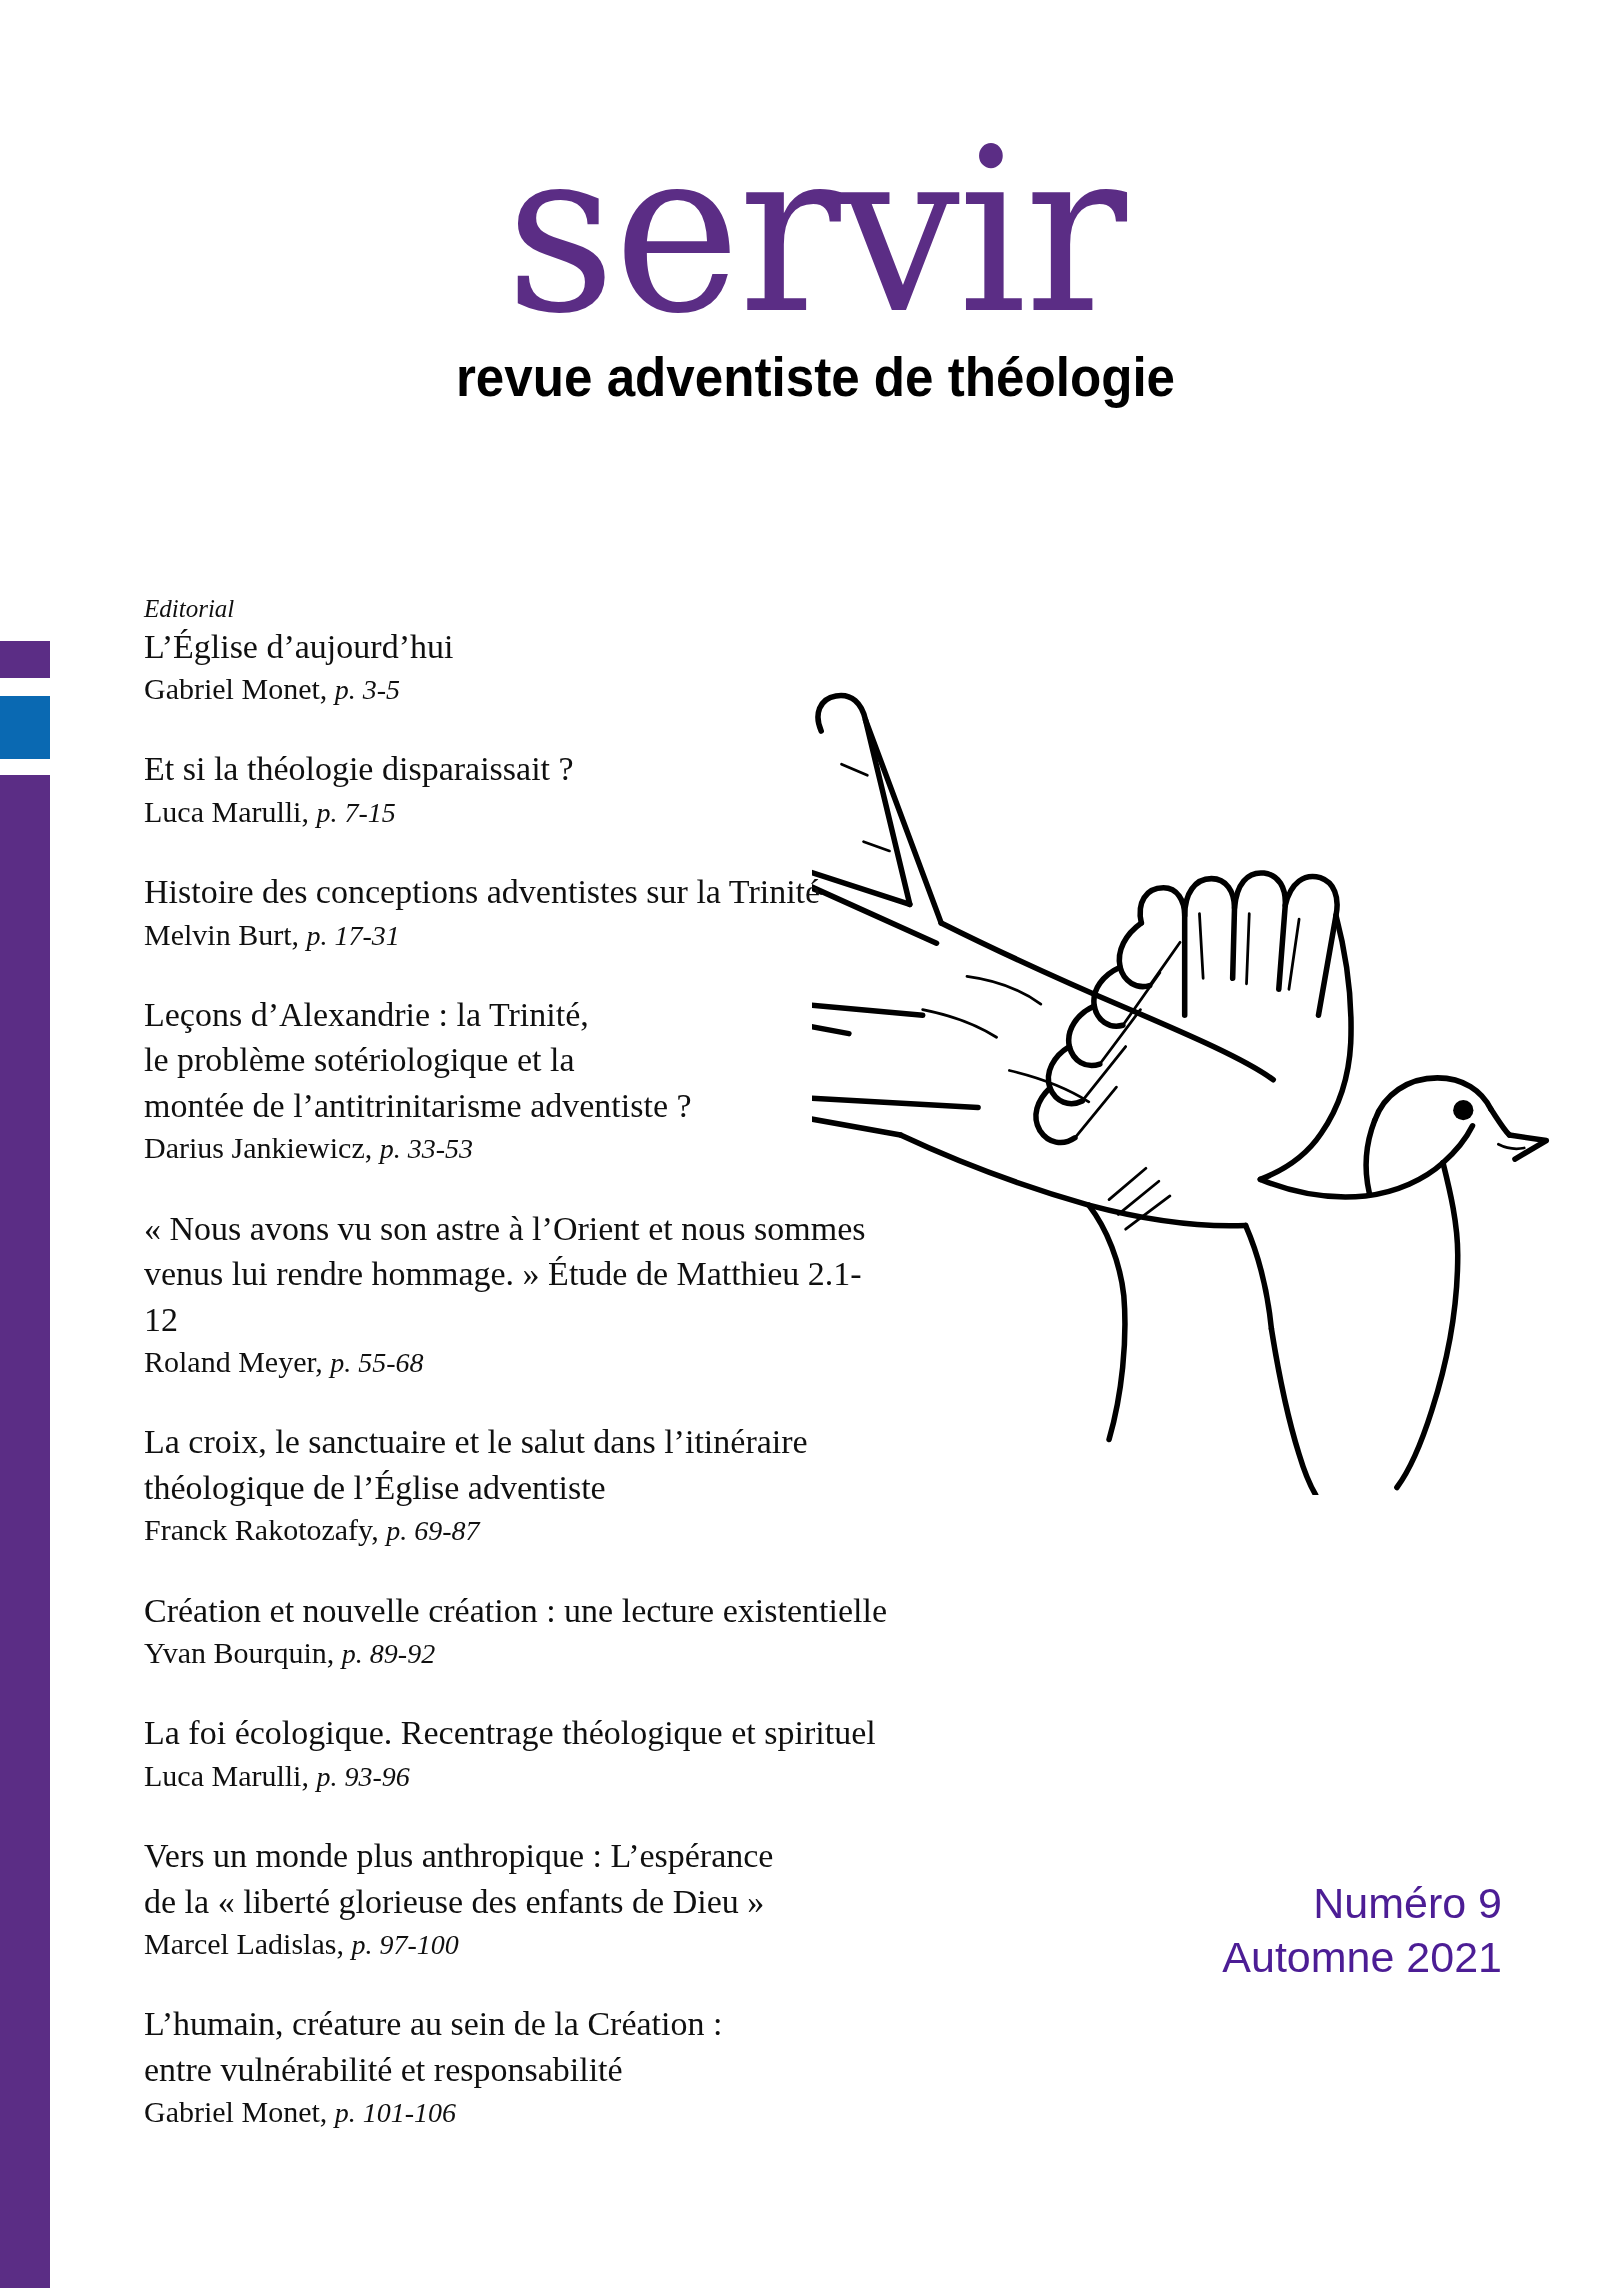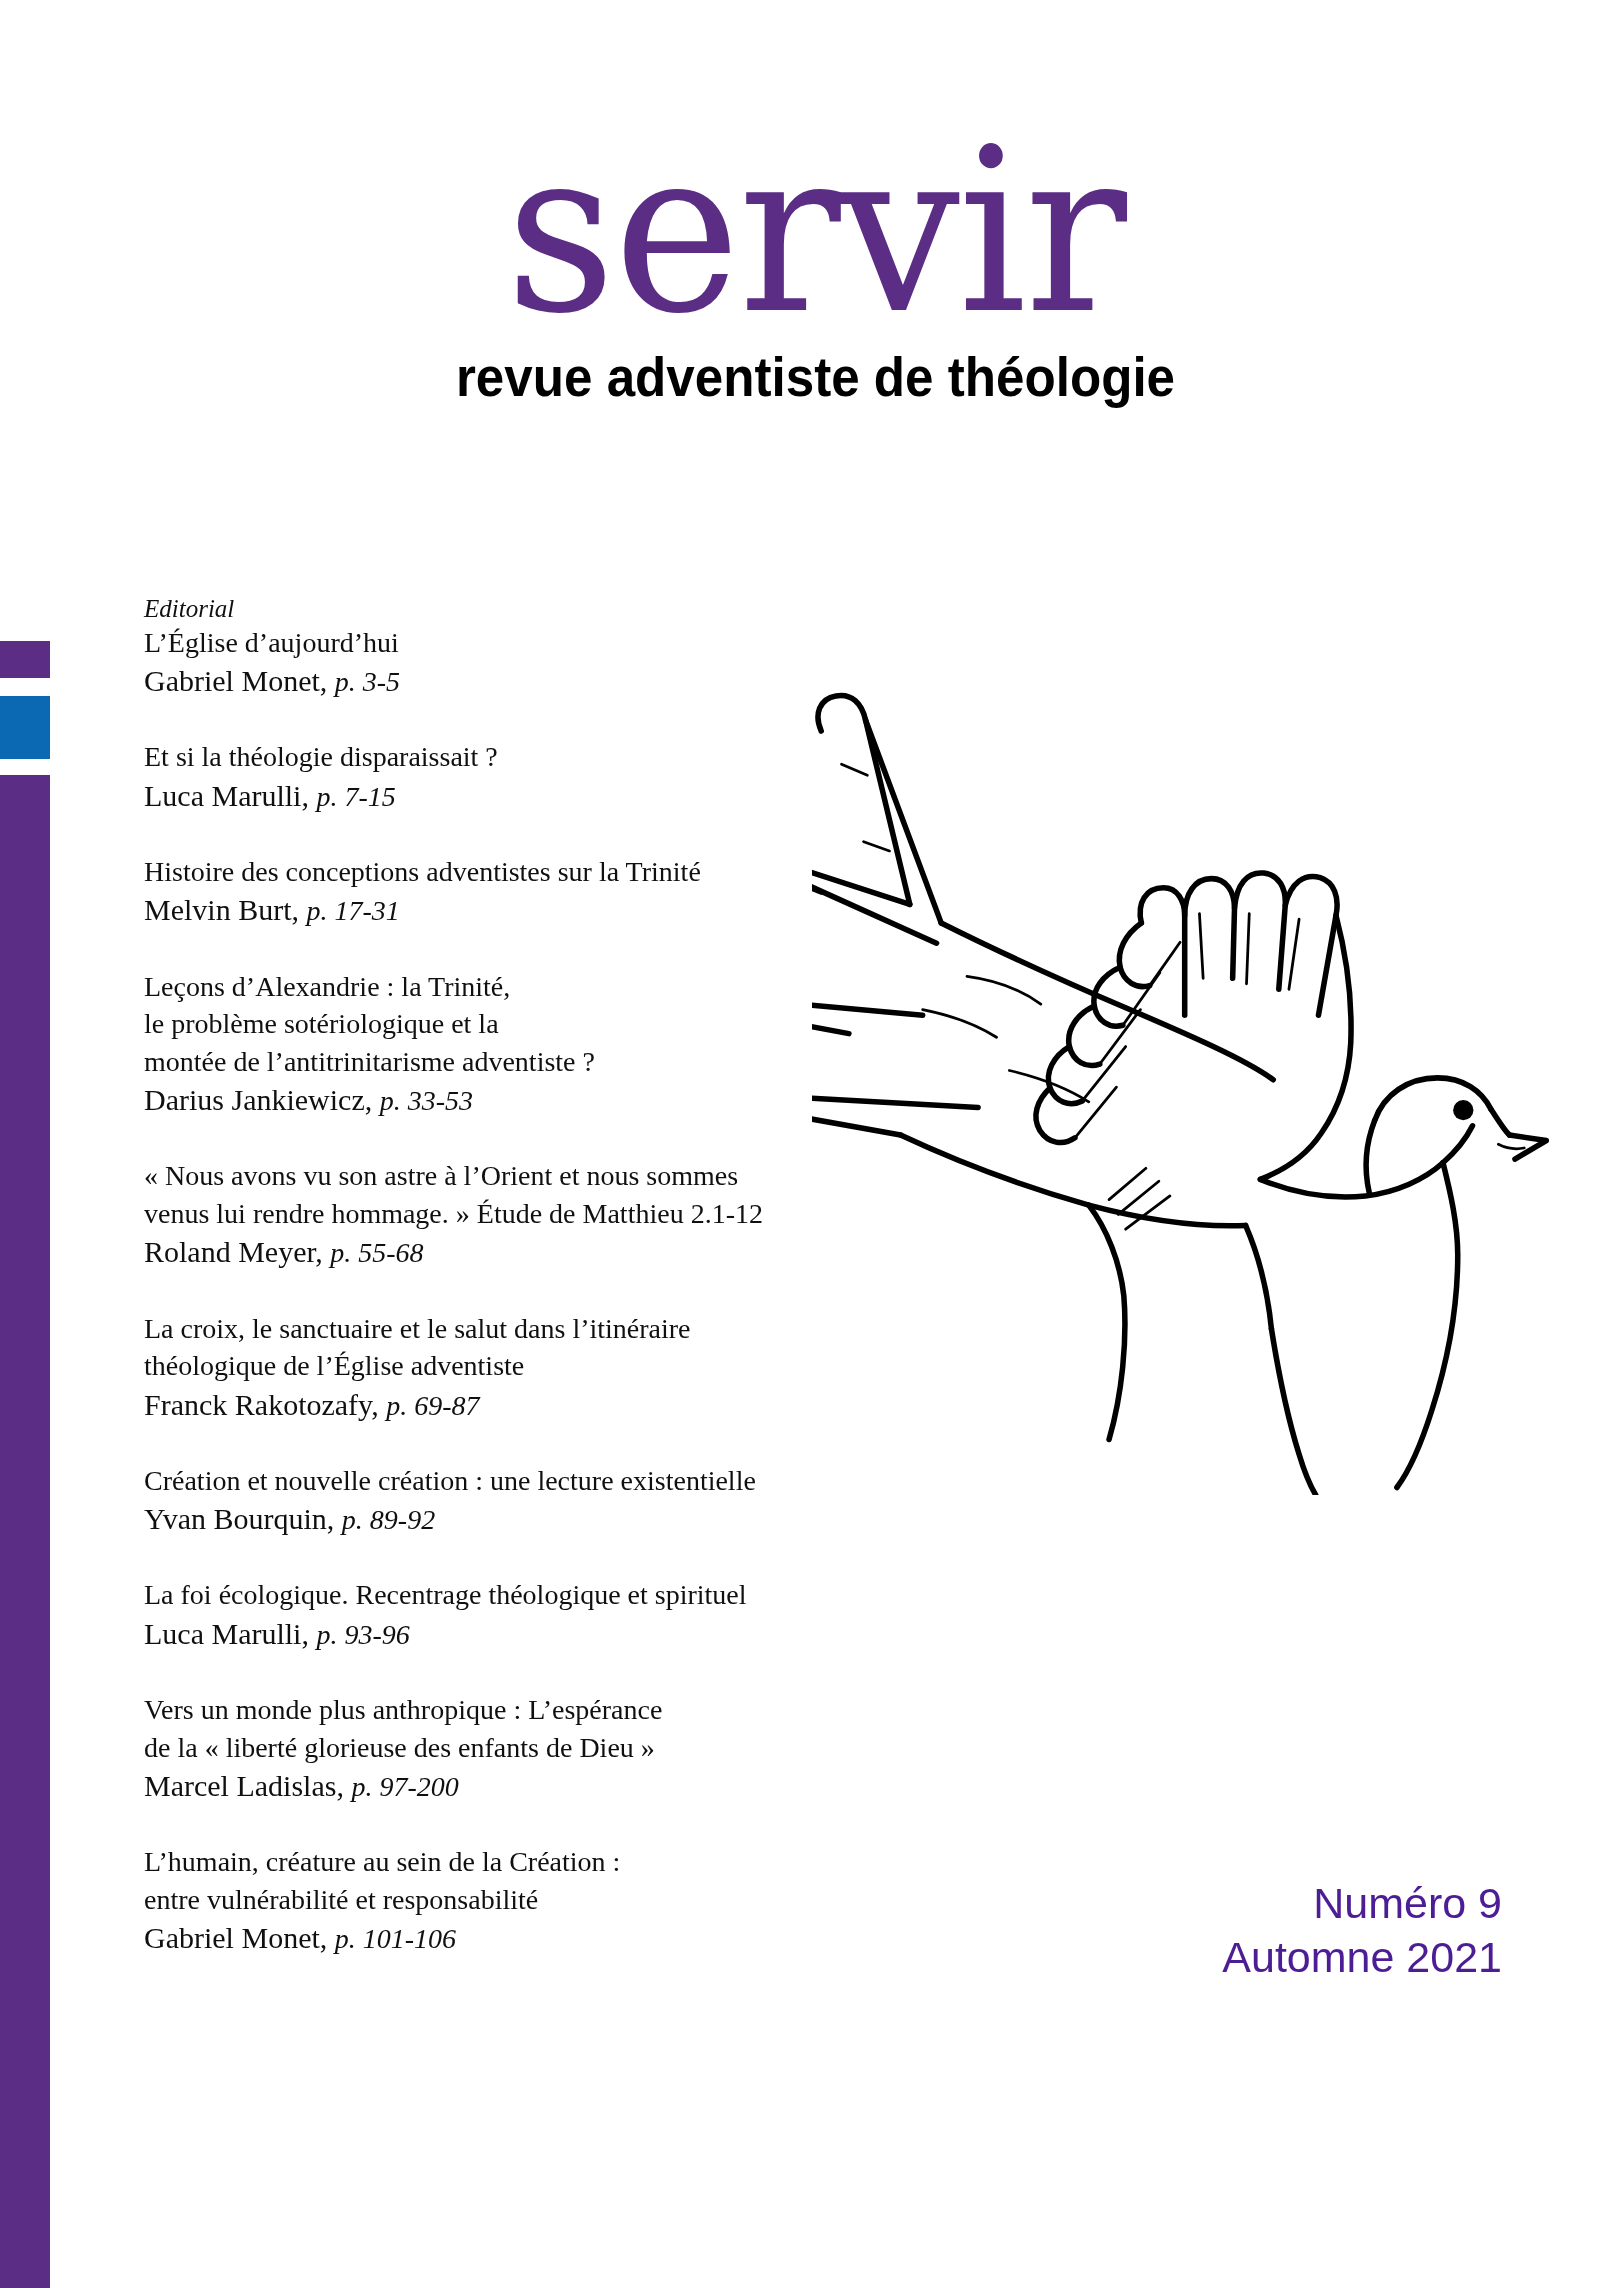--- a/index.html
+++ b/index.html
@@ -85,21 +85,21 @@
   }
   .toc-kicker {
     font-family: "Liberation Serif", serif;
     font-style: italic;
     font-size: 25px;
     line-height: 1.18;
     color: #101010;
   }
   .toc-title {
     font-family: "Liberation Serif", serif;
-    font-size: 28px;
+    font-size: 34px;
     line-height: 1.34;
     color: #101010;
   }
   .toc-byline {
     font-family: "Liberation Serif", serif;
     font-size: 30px;
     line-height: 1.34;
     color: #101010;
   }
   .toc-author {
@@ -308,21 +308,21 @@
         <div>La foi écologique. Recentrage théologique et spirituel</div>
       </div>
       <div class="toc-byline"><span class="toc-author">Luca Marulli</span><span>, </span><span class="toc-pages">p. 93-96</span></div>
     </div>
 
     <div class="toc-entry">
       <div class="toc-title">
         <div>Vers un monde plus anthropique : L’espérance</div>
         <div>de la « liberté glorieuse des enfants de Dieu »</div>
       </div>
-      <div class="toc-byline"><span class="toc-author">Marcel Ladislas</span><span>, </span><span class="toc-pages">p. 97-200</span></div>
+      <div class="toc-byline"><span class="toc-author">Marcel Ladislas</span><span>, </span><span class="toc-pages">p. 97-100</span></div>
     </div>
 
     <div class="toc-entry">
       <div class="toc-title">
         <div>L’humain, créature au sein de la Création :</div>
         <div>entre vulnérabilité et responsabilité</div>
       </div>
       <div class="toc-byline"><span class="toc-author">Gabriel Monet</span><span>, </span><span class="toc-pages">p. 101-106</span></div>
     </div>
 

